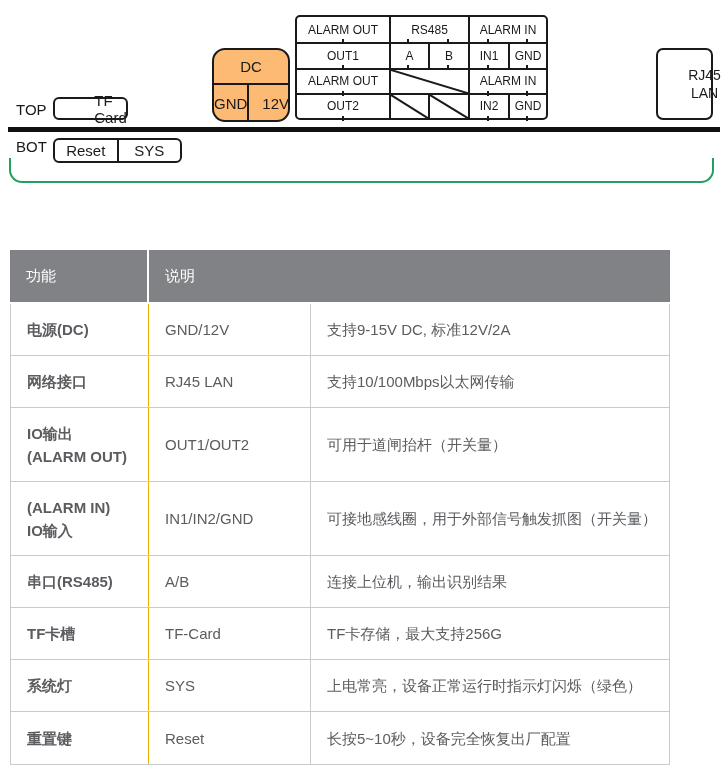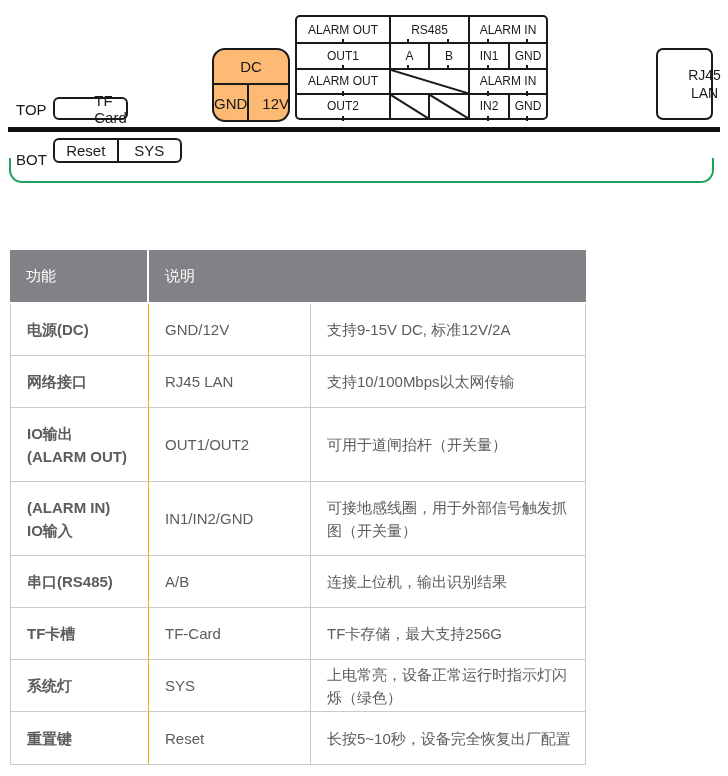--- a/index.html
+++ b/index.html
@@ -36,21 +36,21 @@
   #reset-sys .cell{flex:1;display:flex;align-items:center;justify-content:center;font-size:15px;color:#1a1a1a;}
   #reset-sys .cell + .cell{border-left:2px solid #1a1a1a;}
 
   #divider-line{position:absolute;left:8px;top:127px;width:712px;height:5px;background:#111;}
 
   #green-tray{position:absolute;left:9px;top:158px;width:705px;height:25px;box-sizing:border-box;
       border-left:2px solid #22a15e;border-right:2px solid #22a15e;border-bottom:2px solid #22a15e;
       border-bottom-left-radius:13px;border-bottom-right-radius:13px;}
 
   
-  #spec-table{position:absolute;left:10px;top:250px;width:576px;}
+  #spec-table{position:absolute;left:10px;top:250px;width:660px;}
   .thead{display:flex;gap:2px;height:52px;}
   .th{background:#808285;color:#fff;display:flex;align-items:center;padding-left:16px;
       font-size:15px;box-sizing:border-box;}
   .th.c1{width:137px;} .th.c2{width:160px;} .th.c3{flex:1;}
   .tbody{margin-top:2px;border:1px solid #c9cacc;border-top:none;box-sizing:border-box;}
   .tr{display:flex;border-bottom:1px solid #c9cacc;box-sizing:border-box;}
   .tr:last-child{border-bottom:none;}
   .td{display:flex;flex-direction:column;justify-content:center;padding-left:16px;box-sizing:border-box;
       font-size:15px;color:#5a5c5f;line-height:23px;}
   .td.c1{width:138px;border-right:1px solid #eab308;font-weight:bold;}
@@ -127,21 +127,21 @@
     <div class="lbl" style="left:16px;top:101px;">TOP</div>
     <div class="rbox" style="left:53px;top:97px;width:75px;height:23px;border-radius:6px;">TF Card</div>
 
     <div class="rbox" style="left:656px;top:48px;width:57px;height:72px;flex-direction:column;line-height:18px;font-size:14px;">
       <span>RJ45</span>
       <span>LAN</span>
     </div>
 
     <div id="divider-line"></div>
 
-    <div class="lbl" style="left:16px;top:151px;">BOT</div>
+    <div class="lbl" style="left:16px;top:138px;">BOT</div>
     <div id="reset-sys">
       <div class="cell">Reset</div>
       <div class="cell">SYS</div>
     </div>
 
     <div id="green-tray"></div>
   </div>
 
   <div id="spec-table">
     <div class="thead">

